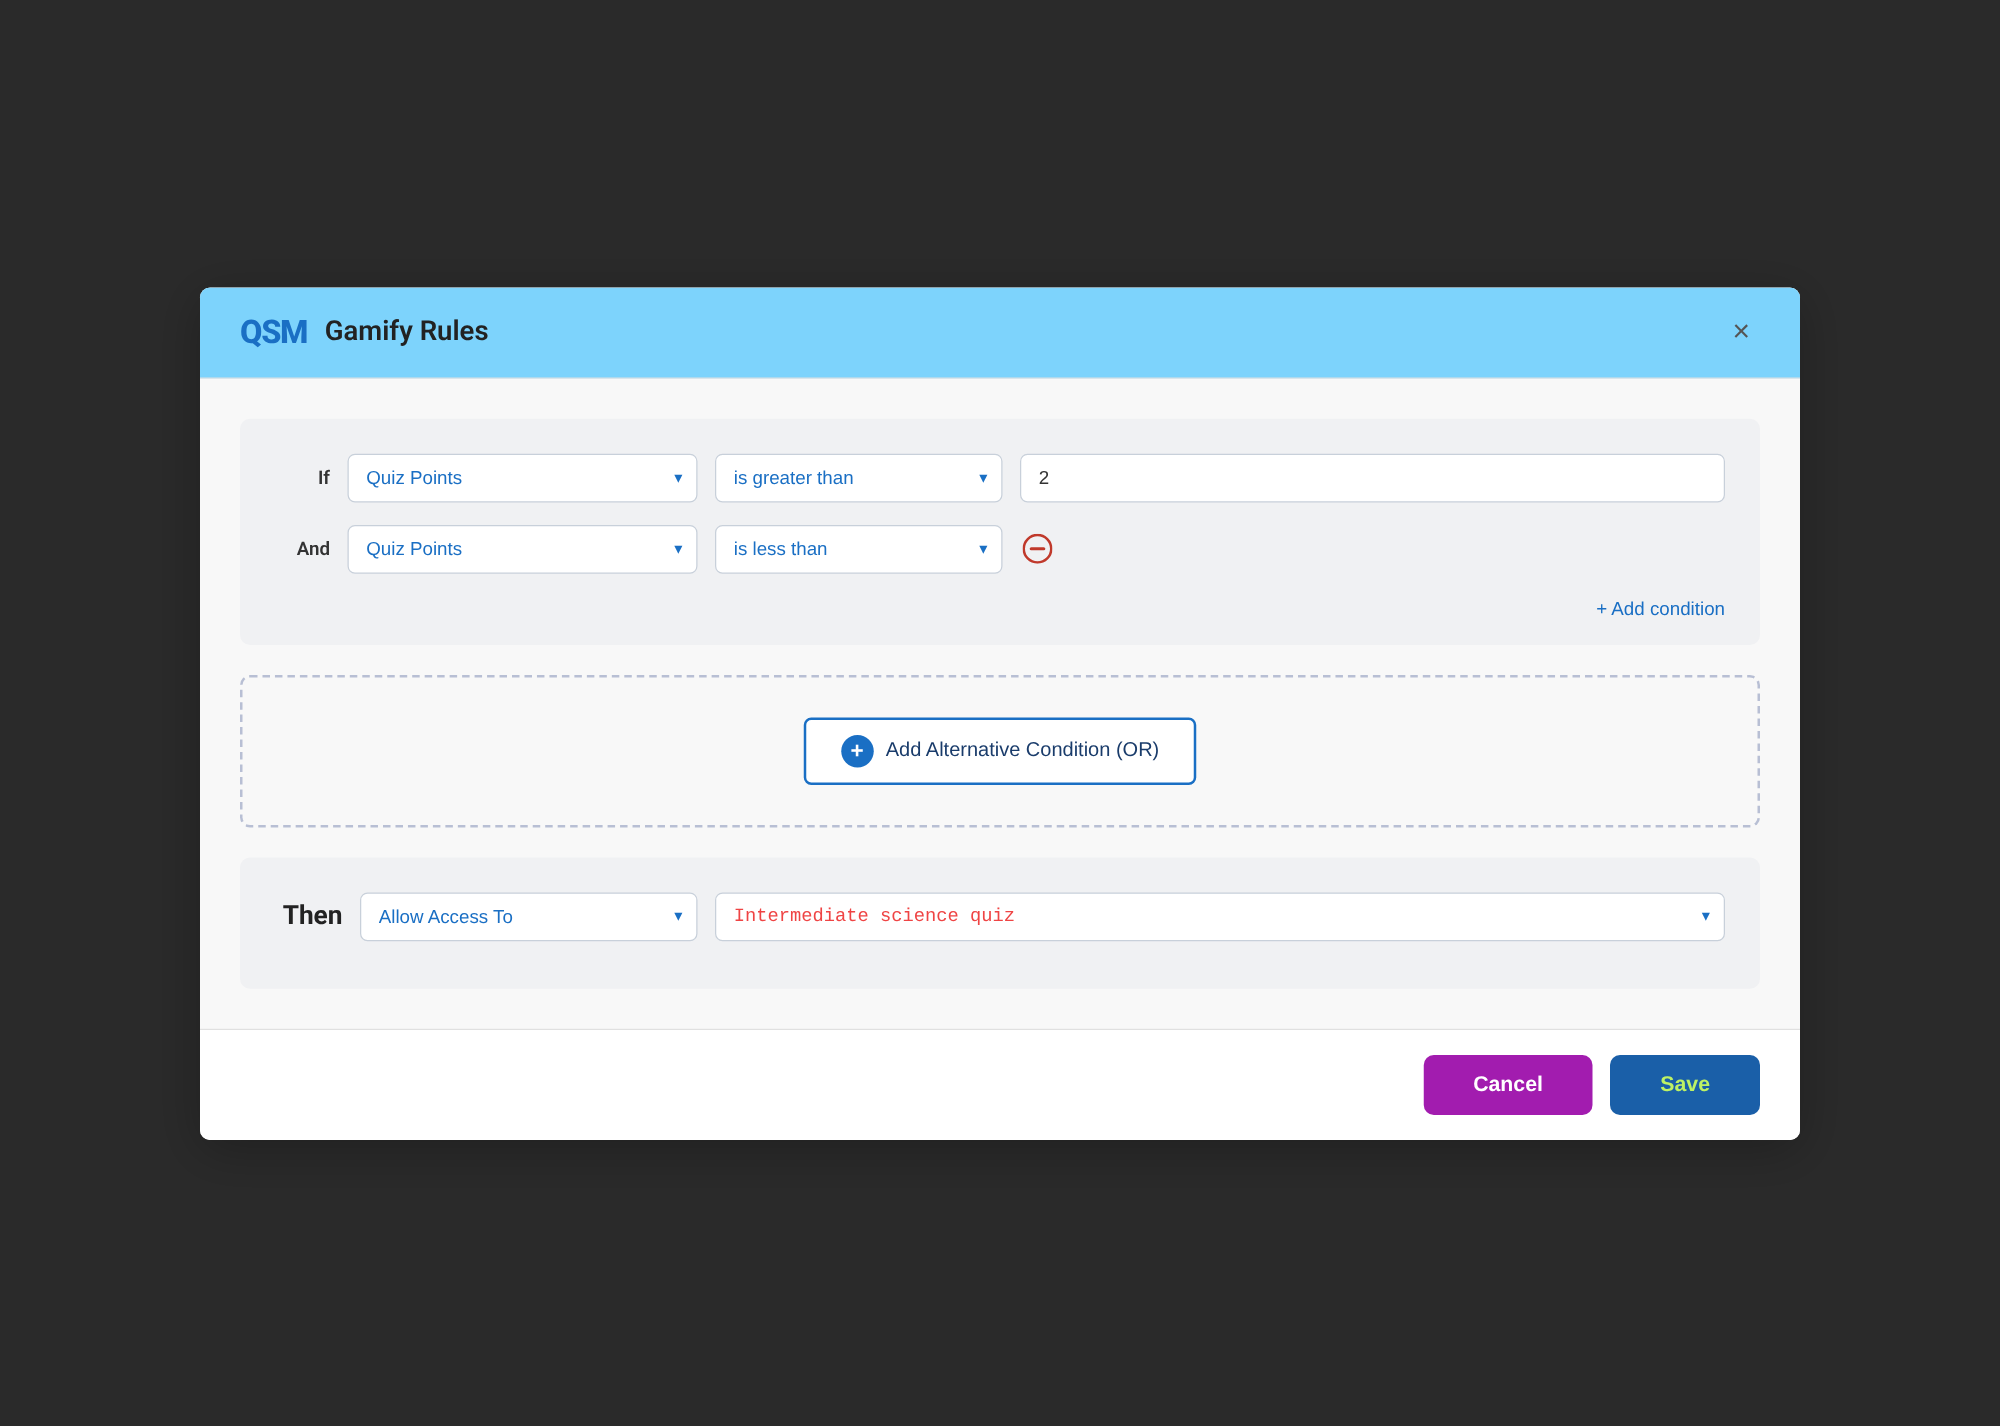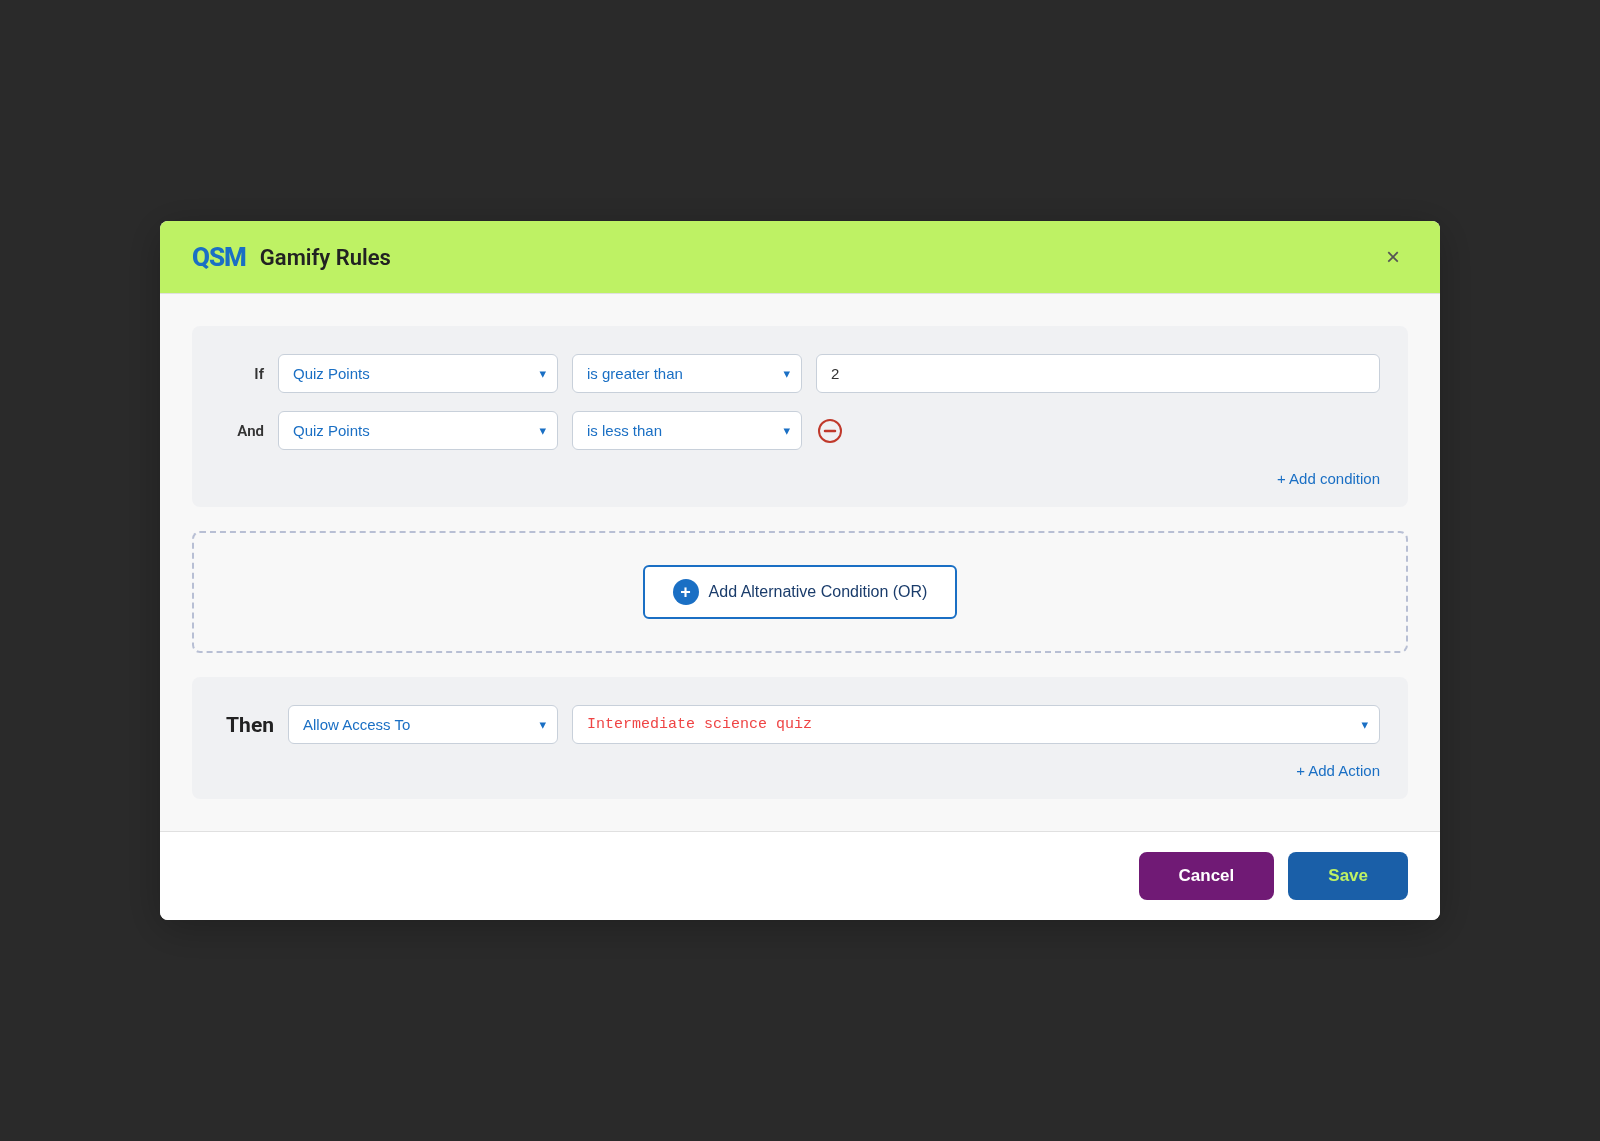--- a/index.html
+++ b/index.html
@@ -28,21 +28,21 @@
       overflow: hidden;
       display: flex;
       flex-direction: column;
     }
     .modal-header {
       display: flex;
       align-items: center;
       justify-content: space-between;
       padding: 20px 32px;
       border-bottom: 1px solid #e0e0e0;
-      background: #bef264;
+      background: #7dd3fc;
     }
     .modal-header-left {
       display: flex;
       align-items: center;
       gap: 14px;
     }
     .qsm-logo {
       font-size: 26px;
       font-weight: 800;
       color: #1a6fc4;
@@ -232,21 +232,21 @@
     }
     .modal-footer {
       background: #fff;
       border-top: 1px solid #e0e0e0;
       padding: 20px 32px;
       display: flex;
       justify-content: flex-end;
       gap: 14px;
     }
     .btn-cancel {
-      background: #701a75;
+      background: #a21caf;
       color: #fff;
       border: none;
       border-radius: 8px;
       padding: 14px 40px;
       font-size: 17px;
       font-weight: 600;
       cursor: pointer;
     }
     .btn-save {
       background: #1a5fa8;
@@ -351,23 +351,20 @@
           </div>
           <div class="select-wrapper" style="flex:1; min-width:0;">
             <select class="select-field action-value-dropdown" style="width:100%;">
               <option>Intermediate science quiz</option>
               <option>Advanced science quiz</option>
               <option>Basic quiz</option>
             </select>
             <span class="chevron">▾</span>
           </div>
         </div>
-        <div class="add-action-row">
-          <button class="add-action-btn">+ Add Action</button>
-        </div>
       </div>
 
     </div>
 
     <div class="modal-footer">
       <button class="btn-cancel">Cancel</button>
       <button class="btn-save">Save</button>
     </div>
 
   </div>

